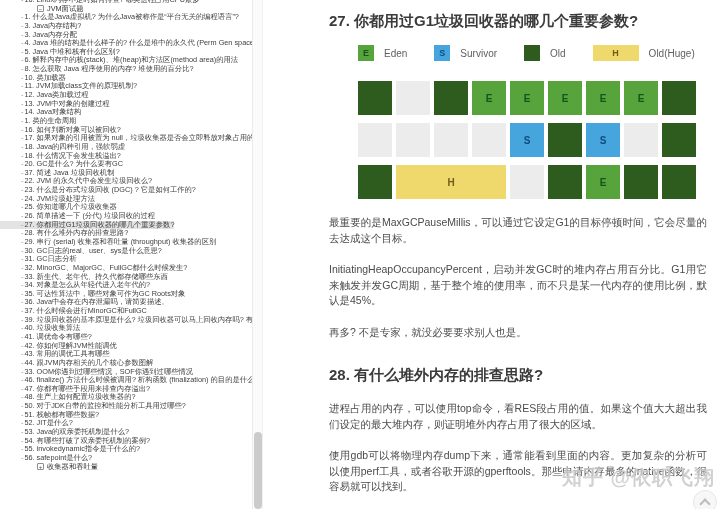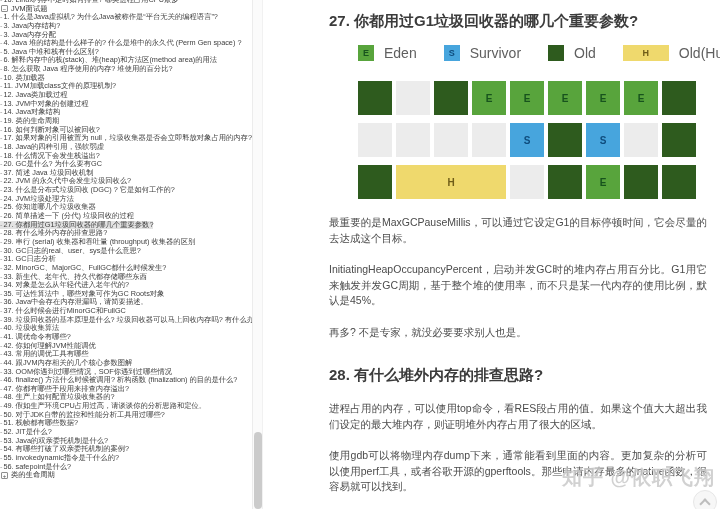--- a/index.html
+++ b/index.html
@@ -5,22 +5,22 @@
   * { box-sizing: border-box; margin: 0; padding: 0; }
   html,body { width:720px; height:509px; overflow:hidden; background:#fff;
               font-family:"Liberation Sans","DejaVu Sans",sans-serif; }
   body { position:relative; }
 
   
   .sidebar { position:absolute; left:0; top:-4px; width:252px; height:516px;
              background:#fff; overflow:hidden; white-space:nowrap;
              font-size:7.3px; line-height:8.65px; color:#3e3e3e; }
   .tree-item { width:max-content; max-width:340px; height:8.65px; display:flex; align-items:center; }
-  .tree-item.root { padding-left:1px; color:#333; }
-  .tree-item.child { }
+  .tree-item.root { padding-left:1px; color:#333;margin-left:36px; }
+  .tree-item.child { padding-left:21px; }
   .tree-item.child::before { content:"- "; color:#9a9a9a; margin-right:1px; }
   .tree-item.hl { background:#e3e3e3; }
   .node-icon { display:inline-flex; align-items:center; justify-content:center;
                width:7px; height:7px; border:1px solid #8f8f8f; border-radius:1px;
                font-size:6px; line-height:6px; color:#555; margin-right:3px; background:#fdfdfd; }
 
   
   .sb-track { position:absolute; left:252px; top:0; width:11px; height:509px;
               background:#fbfbfb; border-left:1px solid #ececec; border-right:1px solid #f1f1f1; }
   .sb-thumb { position:absolute; left:254px; top:432px; width:8px; height:77px;
@@ -36,21 +36,21 @@
   .t29 { margin-top:24px; font-size:14.5px; }
   p.body { font-size:10.5px; line-height:15.5px; color:#4b4b4b; margin-top:16px; text-align:justify; }
   .p-first { margin-top:18px; }
 
   
   .legend { display:flex; align-items:center; margin:14px 0 0 29px; }
   .legend-item { display:flex; align-items:center; margin-right:27px; }
   .swatch { width:16px; height:16px; display:flex; align-items:center; justify-content:center;
             font-weight:bold; font-size:9px; }
   .swatch.wide { width:46px; }
-  .legend-label { font-size:14px; color:#5f5f5f; margin-left:10px;text-align:right; }
+  .legend-label { font-size:10px; color:#5f5f5f; margin-left:10px;text-align:right; }
 
   
   .heap-grid { margin:20px 0 0 29px; width:338px; }
   .heap-row { display:flex; gap:4px; margin-bottom:8px; }
   .cell { width:34px; height:34px; display:flex; align-items:center; justify-content:center;
           font-weight:bold; font-size:10px; flex:none; }
 
   .swatch.eden, .cell.eden         { background:var(--eden); color:var(--eden-letter); }
   .swatch.survivor, .cell.survivor { background:var(--survivor); color:var(--survivor-letter); }
   .swatch.old, .cell.old           { background:var(--old); }
@@ -108,21 +108,21 @@
     <div class="tree-item child">
       <span>12. Java类加载过程</span>
     </div>
     <div class="tree-item child">
       <span>13. JVM中对象的创建过程</span>
     </div>
     <div class="tree-item child">
       <span>14. Java对象结构</span>
     </div>
     <div class="tree-item child">
-      <span>19. 类的生命周期</span>
+      <span>1. 类的生命周期</span>
     </div>
     <div class="tree-item child">
       <span>16. 如何判断对象可以被回收?</span>
     </div>
     <div class="tree-item child">
       <span>17. 如果对象的引用被置为 null，垃圾收集器是否会立即释放对象占用的内存?</span>
     </div>
     <div class="tree-item child">
       <span>18. Java的四种引用，强软弱虚</span>
     </div>
@@ -207,23 +207,20 @@
     <div class="tree-item child">
       <span>46. finalize() 方法什么时候被调用? 析构函数 (finalization) 的目的是什么?</span>
     </div>
     <div class="tree-item child">
       <span>47. 你都有哪些手段用来排查内存溢出?</span>
     </div>
     <div class="tree-item child">
       <span>48. 生产上如何配置垃圾收集器的?</span>
     </div>
     <div class="tree-item child">
-      <span>49. 假如生产环境CPU占用过高，请谈谈你的分析思路和定位。</span>
-    </div>
-    <div class="tree-item child">
       <span>50. 对于JDK自带的监控和性能分析工具用过哪些?</span>
     </div>
     <div class="tree-item child">
       <span>51. 栈帧都有哪些数据?</span>
     </div>
     <div class="tree-item child">
       <span>52. JIT是什么?</span>
     </div>
     <div class="tree-item child">
       <span>53. Java的双亲委托机制是什么?</span>
@@ -232,21 +229,21 @@
       <span>54. 有哪些打破了双亲委托机制的案例?</span>
     </div>
     <div class="tree-item child">
       <span>55. invokedynamic指令是干什么的?</span>
     </div>
     <div class="tree-item child">
       <span>56. safepoint是什么?</span>
     </div>
     <div class="tree-item root">
       <span class="node-icon">+</span>
-      <span>类的生命周期</span>
+      <span>收集器和吞吐量</span>
     </div>
   </div>
 
 <div class="sb-track"></div>
 <div class="sb-thumb"></div>
 
 <div class="main">
   <div class="content">
 
     <h2 class="qtitle t27">27. 你都用过G1垃圾回收器的哪几个重要参数?</h2>

